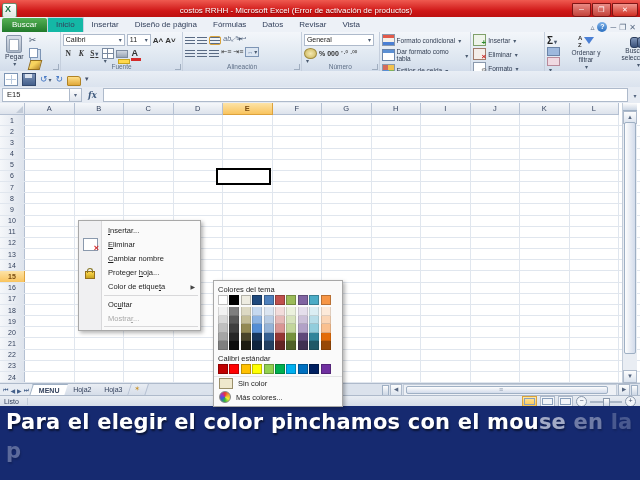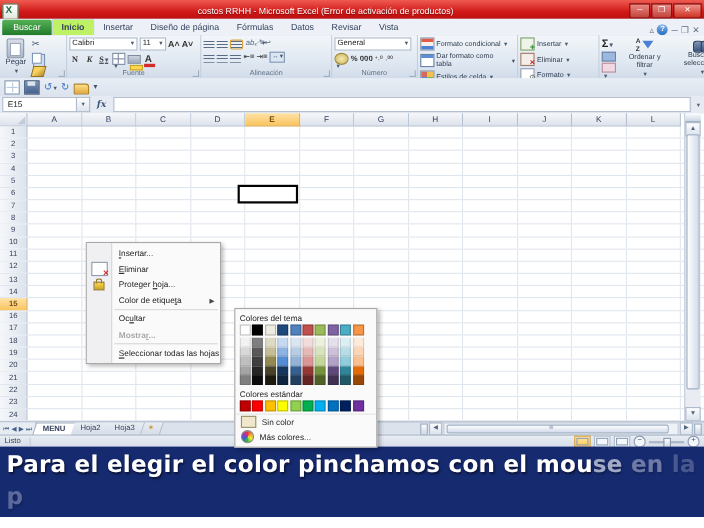--- a/index.html
+++ b/index.html
@@ -16,21 +16,21 @@
   .winbtns{display:flex;margin-right:2px;gap:1px;}
   .wbtn{width:17px;height:12px;border:1px solid #7e1515;border-radius:0 0 3px 3px;
     background:linear-gradient(#e98a84,#c2423a);color:#fff;font-size:7px;line-height:11px;text-align:center;}
   .wbtn.close{width:24px;background:linear-gradient(#f0958c,#cf2e22);}
   
   .tabrow{position:absolute;left:0;top:17px;width:640px;height:15px;background:#edf1f7;
     border-bottom:1px solid #c8d3e2;display:flex;align-items:flex-end;}
   .filetab{height:14px;padding:0 10px;background:linear-gradient(#55b155,#217a2b);
     color:#fff;font-size:8px;line-height:14px;border-radius:2px 2px 0 0;margin-left:2px;}
   .rtab{height:14px;padding:0 8px;font-size:8px;line-height:14px;color:#33415c;}
-  .rtab.active{background:#bef264;border:1px solid #c8d3e2;border-bottom:none;border-radius:2px 2px 0 0;font-weight:bold;}
+  .rtab.active{background:#14b8a6;border:1px solid #c8d3e2;border-bottom:none;border-radius:2px 2px 0 0;}
   .tabrow-right{margin-left:auto;display:flex;align-items:center;gap:3px;padding-right:4px;font-size:8px;color:#5c6d85;}
   .helpbtn{width:10px;height:10px;border-radius:50%;background:linear-gradient(#7fb2e8,#2a6fc0);
     color:#fff;font-size:7px;line-height:10px;text-align:center;font-weight:bold;}
   
   .ribbon{position:absolute;left:0;top:32px;width:640px;height:39px;
     background:linear-gradient(#f3f6fa,#dde6f0 70%,#d2dcea);border-bottom:1px solid #b9c6d8;display:flex;}
   .grp{position:relative;border-right:1px solid #c5cfdd;display:flex;flex-direction:column;}
   .gcontent{flex:1;display:flex;padding:2px 2px 0 2px;gap:2px;}
   .glabel{height:9px;font-size:6.5px;line-height:9px;text-align:center;color:#5e6f87;}
   .launch{position:absolute;right:1px;bottom:1px;width:5px;height:5px;border-left:1px solid #8a99ad;
@@ -126,21 +126,21 @@
     text-align:center;line-height:10px;color:#55657f;}
   .vs-thumb{position:absolute;left:1px;right:1px;top:19px;height:230px;background:linear-gradient(90deg,#fdfdfd,#d3dceb);
     border:1px solid #9fb0c4;border-radius:2px;}
   .vs-down{position:absolute;left:0;right:0;bottom:0;}
   
   .ctx{position:absolute;left:78px;top:220px;width:121px;background:#fafafa;border:1px solid #a8a8a8;
     box-shadow:2px 2px 4px rgba(0,0,0,.3);z-index:50;padding:2px 0;}
   .ctx::before{content:"";position:absolute;left:0;top:0;bottom:0;width:22px;background:#f0f0f2;border-right:1px solid #d8d8da;}
   .mi{position:relative;height:14.2px;display:flex;align-items:center;font-size:7.5px;color:#1e1e1e;padding-left:29px;}
   .mi u{text-decoration:underline;}
-  .mi.dis{color:#a8a8a8;font-weight:bold;}
+  .mi.dis{color:#a8a8a8;}
   .mi .arrow{position:absolute;right:5px;font-size:6px;color:#444;}
   .msep{height:1px;background:#d8d8da;margin:1px 2px 1px 25px;}
   .mi-ic{position:absolute;left:4px;width:13px;height:11px;}
   .mi-del{background:#fff;border:1px solid #8a99ad;}
   .mi-del::after{content:"×";position:absolute;right:-2px;bottom:-3px;color:#d42a2a;font-weight:bold;font-size:9px;}
   .mi-vba{background:linear-gradient(#cfe0f0 30%,#fff 30%);border:1px solid #6a84a8;}
   .mi-vba::after{content:"‹›";position:absolute;left:2px;top:1px;font-size:6px;color:#2a5a9a;}
   .mi-lock{width:8px;height:6px;background:linear-gradient(#ffd84d,#c9a520);border:1px solid #96701e;margin-top:4px;margin-left:2px;}
   .mi-lock::before{content:"";position:absolute;left:1px;top:-4px;width:4px;height:4px;border:1.5px solid #8a7a2a;border-bottom:none;border-radius:3px 3px 0 0;}
   
@@ -180,21 +180,21 @@
   .st-ready{padding:0 8px 0 4px;border-right:1px solid #c2ccd9;}
   .st-right{margin-left:auto;display:flex;align-items:center;gap:3px;padding-right:4px;}
   .viewbtn{width:13px;height:9px;border:1px solid #aebacb;background:#f2f5f9;position:relative;}
   .viewbtn.on{background:linear-gradient(#ffe8a6,#fcc64e);border-color:#d9a33c;}
   .viewbtn::after{content:"";position:absolute;inset:1px;border:1px solid #8aa0bc;}
   .zbtn{width:9px;height:9px;border-radius:50%;border:1px solid #8a99ad;background:#f2f5f9;
     font-size:7px;line-height:8px;text-align:center;color:#44506a;}
   .ztrack{width:32px;height:2px;background:#aab6c6;position:relative;}
   .zthumb{position:absolute;left:13px;top:-3px;width:5px;height:8px;background:linear-gradient(#fdfdfd,#c9d3e2);border:1px solid #8a99ad;}
   
-  .banner{position:absolute;left:0;top:406px;width:640px;height:64px;background:#162a70;overflow:hidden;}
+  .banner{position:absolute;left:0;top:406px;width:640px;height:74px;background:#162a70;overflow:hidden;}
   .subline{margin:3px 0 0 6px;font-family:"DejaVu Sans",sans-serif;font-weight:bold;font-size:21px;
     line-height:26px;color:#fff;white-space:nowrap;text-shadow:1px 2px 2px rgba(0,0,0,.55);letter-spacing:.2px;}
 </style>
 </head>
 <body>
 
 <div id="screen">
 
   <div class="titlebar">
     <div class="xlicon"></div>
@@ -806,38 +806,38 @@
 
   <div class="ctx" id="ctxmenu">
       <div class="mi">
         <span><u>I</u>nsertar...</span>
       </div>
       <div class="mi">
         <div class="mi-ic mi-del"></div>
         <span><u>E</u>liminar</span>
       </div>
       <div class="mi">
+        <span><u>C</u>ambiar nombre</span>
+      </div>
+      <div class="mi">
         <div class="mi-ic mi-lock"></div>
         <span>Proteger <u>h</u>oja...</span>
       </div>
       <div class="mi">
         <span>Color de etique<u>t</u>a</span>
         <div class="arrow">▶</div>
       </div>
       <div class="msep"></div>
       <div class="mi">
         <span>Oc<u>u</u>ltar</span>
       </div>
       <div class="mi dis">
         <span>Mostra<u>r</u>...</span>
       </div>
       <div class="msep"></div>
-      <div class="mi">
-        <span><u>S</u>eleccionar todas las hojas</span>
-      </div>
     </div>
 
   <div class="clr">
     <div class="clr-label">Colores del tema</div>
     <div class="swrow" id="themerow">
         <div class="sw" style="background: rgb(255, 255, 255);"></div>
         <div class="sw" style="background: rgb(0, 0, 0);"></div>
         <div class="sw" style="background: rgb(238, 236, 225);"></div>
         <div class="sw" style="background: rgb(31, 73, 125);"></div>
         <div class="sw" style="background: rgb(79, 129, 189);"></div>
@@ -912,21 +912,21 @@
           <div class="shsw" style="background: rgb(32, 88, 103);"></div>
         </div>
         <div class="shcol">
           <div class="shsw" style="background: rgb(253, 234, 218);"></div>
           <div class="shsw" style="background: rgb(251, 213, 181);"></div>
           <div class="shsw" style="background: rgb(250, 192, 143);"></div>
           <div class="shsw" style="background: rgb(227, 108, 9);"></div>
           <div class="shsw" style="background: rgb(151, 72, 6);"></div>
         </div>
       </div>
-    <div class="clr-label">Colores estándar</div>
+    <div class="clr-label">Calibri estándar</div>
     <div class="swrow" id="stdrow">
         <div class="sw" style="background: rgb(192, 0, 0);"></div>
         <div class="sw" style="background: rgb(255, 0, 0);"></div>
         <div class="sw" style="background: rgb(255, 192, 0);"></div>
         <div class="sw" style="background: rgb(255, 255, 0);"></div>
         <div class="sw" style="background: rgb(146, 208, 80);"></div>
         <div class="sw" style="background: rgb(0, 176, 80);"></div>
         <div class="sw" style="background: rgb(0, 176, 240);"></div>
         <div class="sw" style="background: rgb(0, 112, 192);"></div>
         <div class="sw" style="background: rgb(0, 32, 96);"></div>

